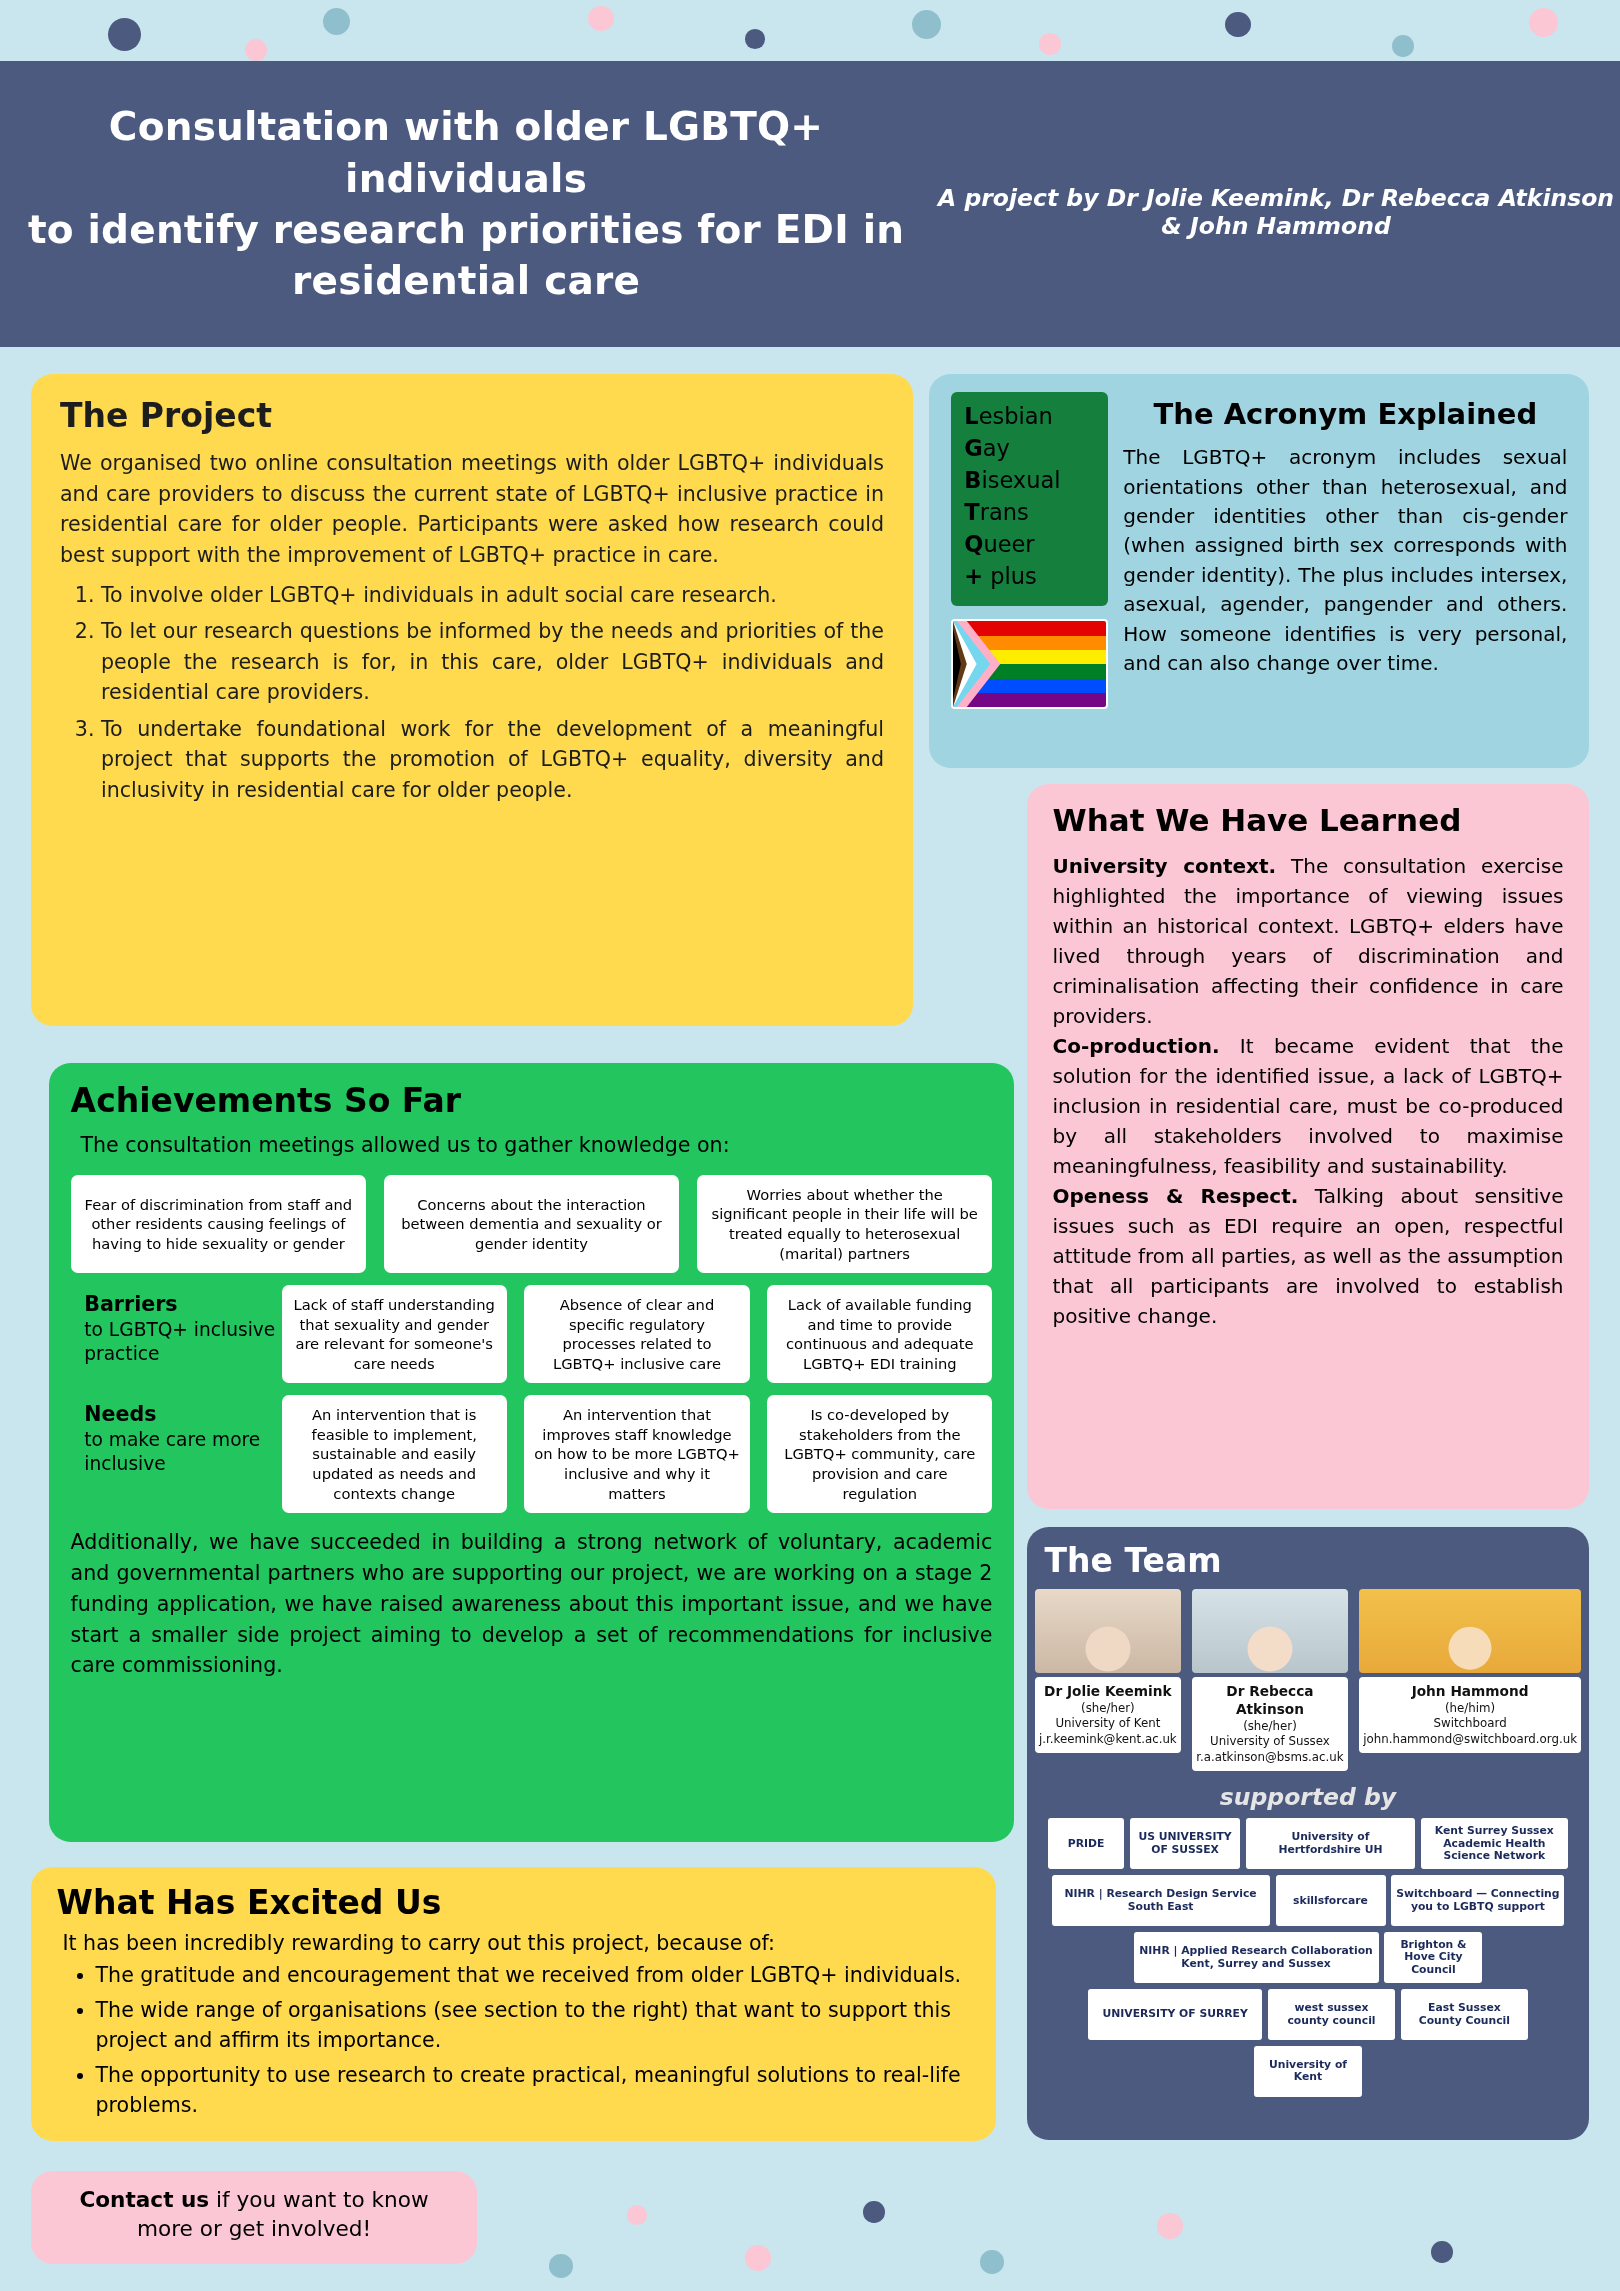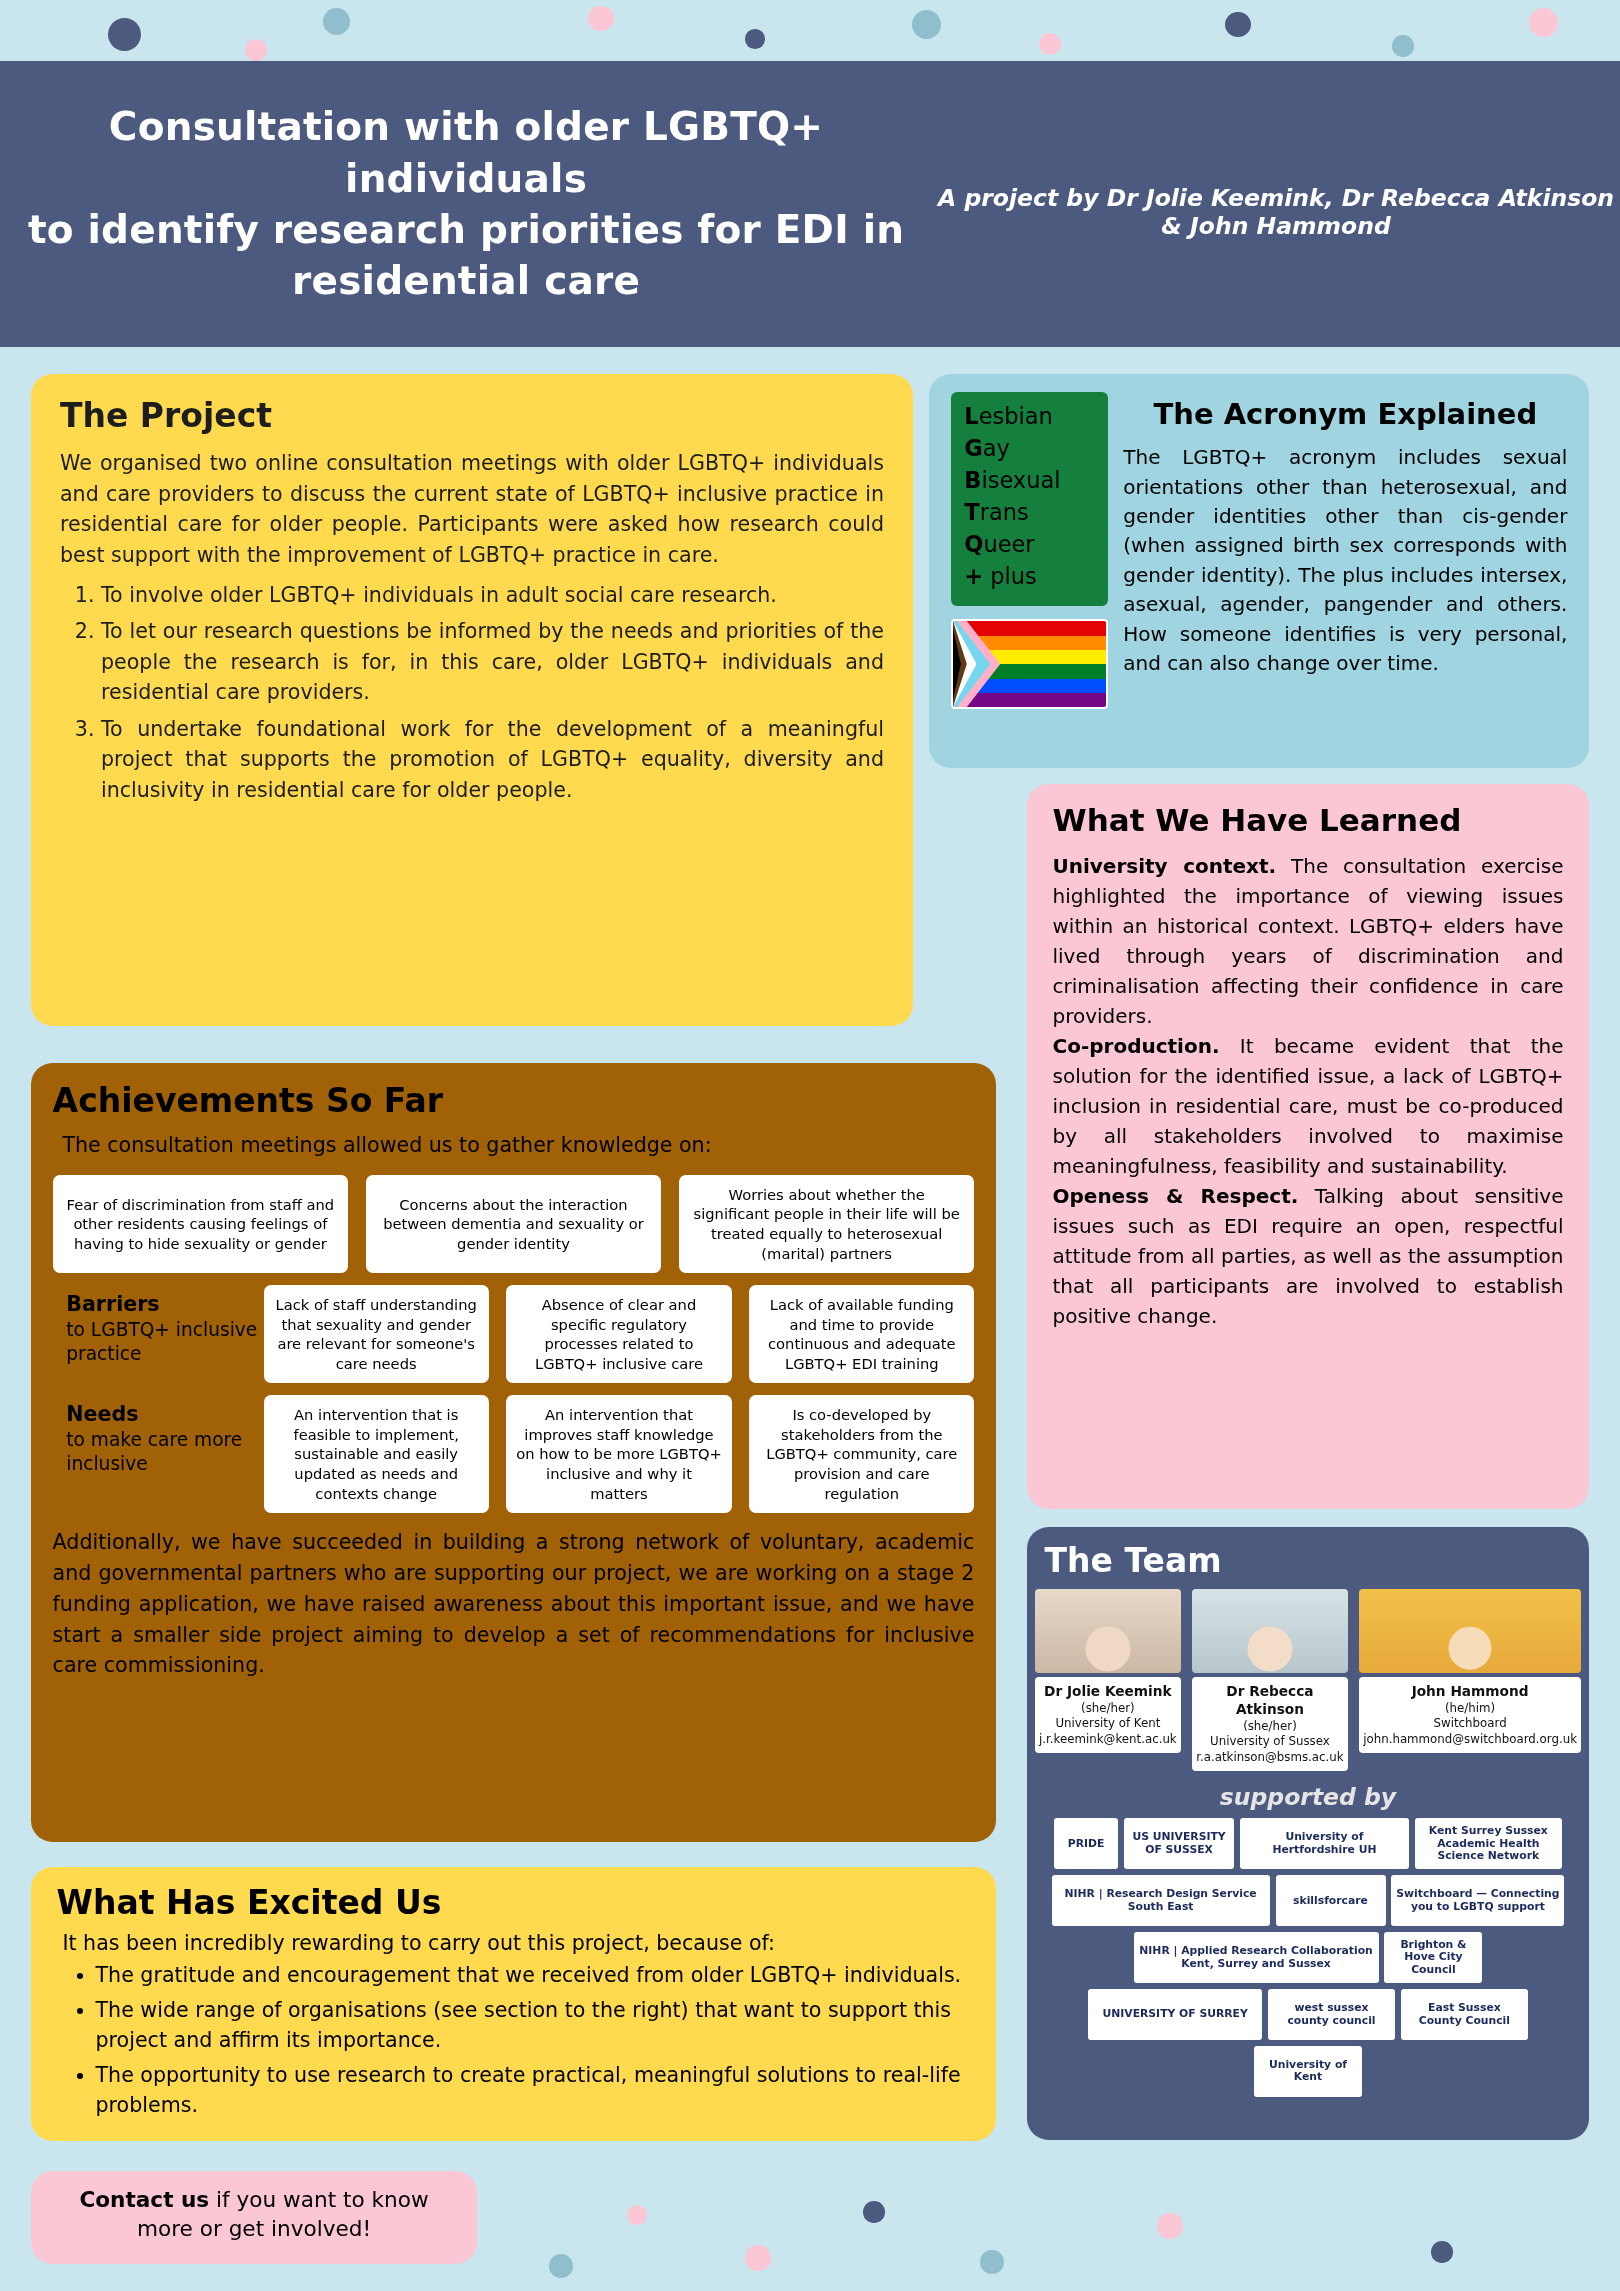--- a/index.html
+++ b/index.html
@@ -75,22 +75,22 @@
   #learned {
     left:1027px; top:784px; width:562px; height:725px;
     background:#fbc7d4; padding:17.6px 25.5px;
   }
   #learned h2 { font-size:31px; margin-bottom:13.7px; }
   #learned .txt { font-size:20px; line-height:1.5; text-align:justify; }
   #learned b { font-weight:bold; }
 
   
   #ach {
-    left:31px; top:1063px; width:965px; height:779px;
-    background:#a16207; padding:17.6px 21.6px;
+    left:49px; top:1063px; width:965px; height:779px;
+    background:#22c55e; padding:17.6px 21.6px;
   }
   #ach h2 { font-size:33px; margin-bottom:13.7px; }
   #ach .intro { font-size:20.6px; margin:0 0 17.6px 9.8px; }
   .row { display:flex; align-items:stretch; margin-bottom:11.8px; }
   .rowlab { width:211px; flex:0 0 211px; font-size:18.6px; line-height:1.3; padding-left:13.7px; padding-top:5.9px; }
   .rowlab b { font-size:20.6px; }
   .cards { display:flex; flex:1; gap:17.6px; }
   .card {
     flex:1; background:#fff; border-radius:6.9px; padding:9.8px 9.8px;
     font-size:14.7px; line-height:1.34; text-align:center;
@@ -304,21 +304,21 @@
           <div>(he/him)</div>
           <div>Switchboard</div>
           <div>john.hammond@switchboard.org.uk</div>
         </div>
       </div>
     </div>
 
     <div class="supported">supported by</div>
 
     <div class="logos">
-      <div class="logo" style="width:64px;">PRIDE</div>
+      <div class="logo" style="width:76px;">PRIDE</div>
       <div class="logo" style="width:110px;">US UNIVERSITY OF SUSSEX</div>
       <div class="logo" style="width:169px;">University of Hertfordshire UH</div>
       <div class="logo" style="width:147px;">Kent Surrey Sussex Academic Health Science Network</div>
       <div class="logo" style="width:218px;">NIHR | Research Design Service South East</div>
       <div class="logo" style="width:110px;">skillsforcare</div>
       <div class="logo" style="width:173px;">Switchboard — Connecting you to LGBTQ support</div>
       <div class="logo" style="width:245px;">NIHR | Applied Research Collaboration Kent, Surrey and Sussex</div>
       <div class="logo" style="width:98px;">Brighton &amp; Hove City Council</div>
       <div class="logo" style="width:174px;">UNIVERSITY OF SURREY</div>
       <div class="logo" style="width:127px;">west sussex county council</div>

